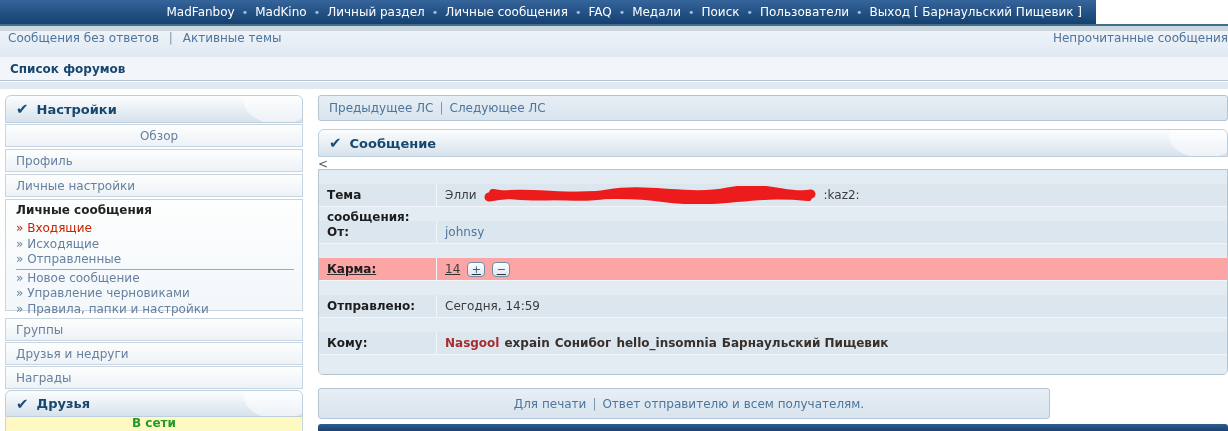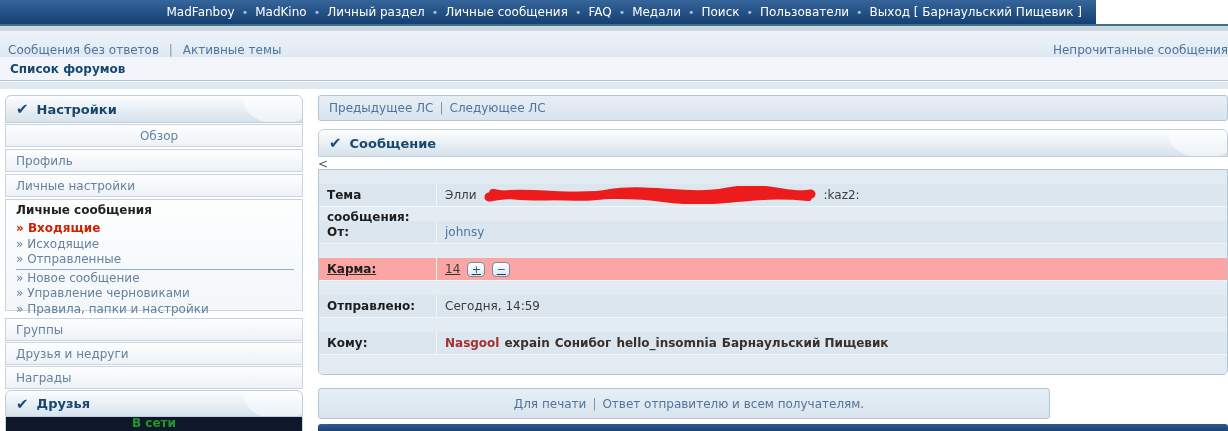--- a/index.html
+++ b/index.html
@@ -12,21 +12,21 @@
     background:linear-gradient(#35659b,#153f70);
     display:flex; align-items:center; justify-content:flex-end; padding-right:14px; }
   .topnav a { color:#fff; text-decoration:none; font-size:12px; white-space:nowrap; cursor:pointer; }
   .topnav .bullet { color:#9fc0de; margin:0 7px; font-size:11px; }
   .navline1 { position:absolute; left:0; top:24px; width:1228px; height:2px; background:#40708c; }
   .navline2 { position:absolute; left:0; top:26px; width:1228px; height:5px; background:#ccd6de; }
 
   
   .toolbar { position:absolute; left:0; top:31px; width:1228px; height:27px;
     background:linear-gradient(#eef3f9,#dfe8f2); border-bottom:1px solid #9db3c4;
-    display:flex; align-items:flex-end; }
+    display:flex; align-items:flex-start; }
   .toolbar a { color:#4d759d; text-decoration:none; cursor:pointer; }
   .toolbar .sep { color:#7d94ab; margin:0 6px; }
   .toolbar-left { padding-left:8px; }
   .toolbar-right { margin-left:auto; padding-right:0; white-space:nowrap; }
 
   
   .breadcrumb-bar { position:absolute; left:0; top:57px; width:1228px; height:24px;
     background:#f2f6fa; border-bottom:1px solid #b3c3d1; display:flex; align-items:center; }
   .breadcrumb-bar a { font-weight:bold; color:#17466f; text-decoration:none; padding-left:10px; cursor:pointer; }
   .substrip { position:absolute; left:0; top:82px; width:1228px; height:7px; background:#dfe9f1; }
@@ -42,24 +42,24 @@
   
   .side-row { position:absolute; left:5px; width:298px; height:23px;
     background:linear-gradient(#fdfefe,#edf2f7); border:1px solid #c8d5e1;
     display:flex; align-items:center; padding-left:10px; }
   .side-row a { color:#66809f; text-decoration:none; cursor:pointer; }
   .group-box { position:absolute; left:5px; top:199px; width:298px; height:112px;
     background:linear-gradient(#fdfefe,#f3f7fa); border:1px solid #c8d5e1; padding:2px 0 0 10px; }
   .group-label { font-weight:bold; color:#222; height:19px; line-height:17px; }
   .group-item { height:15.5px; line-height:15.5px; }
   .group-item a { color:#66809f; text-decoration:none; cursor:pointer; }
-  .group-item.active a { color:#cc2200; font-weight:bold; }
+  .group-item.active a { color:#cc2200; font-weight:normal; }
   .group-divider { border:none; border-top:1px solid #97abbf; margin:1px 8px 1px 0; }
   .online-row { position:absolute; left:5px; top:417px; width:298px; height:14px;
-    background:#0f172a; border-left:1px solid #c8d5e1; border-right:1px solid #c8d5e1;
+    background:#fef9c3; border-left:1px solid #c8d5e1; border-right:1px solid #c8d5e1;
     text-align:center; font-weight:bold; color:#1f9b27; line-height:13px; }
 
   
   .pmnav { position:absolute; left:318px; top:95px; width:910px; height:26px;
     background:linear-gradient(#e7eef5,#d9e4ee); border:1px solid #b3c4d2; border-radius:3px;
     display:flex; align-items:center; padding-left:10px; }
   .pmnav a { color:#4d759d; text-decoration:none; cursor:pointer; }
   .pmnav .sep { color:#7d94ab; margin:0 6px; }
   .msg-header { left:318px; top:129px; width:910px; }
   .collapse-char { position:absolute; left:318px; top:157px; color:#555; font-size:12px; }

